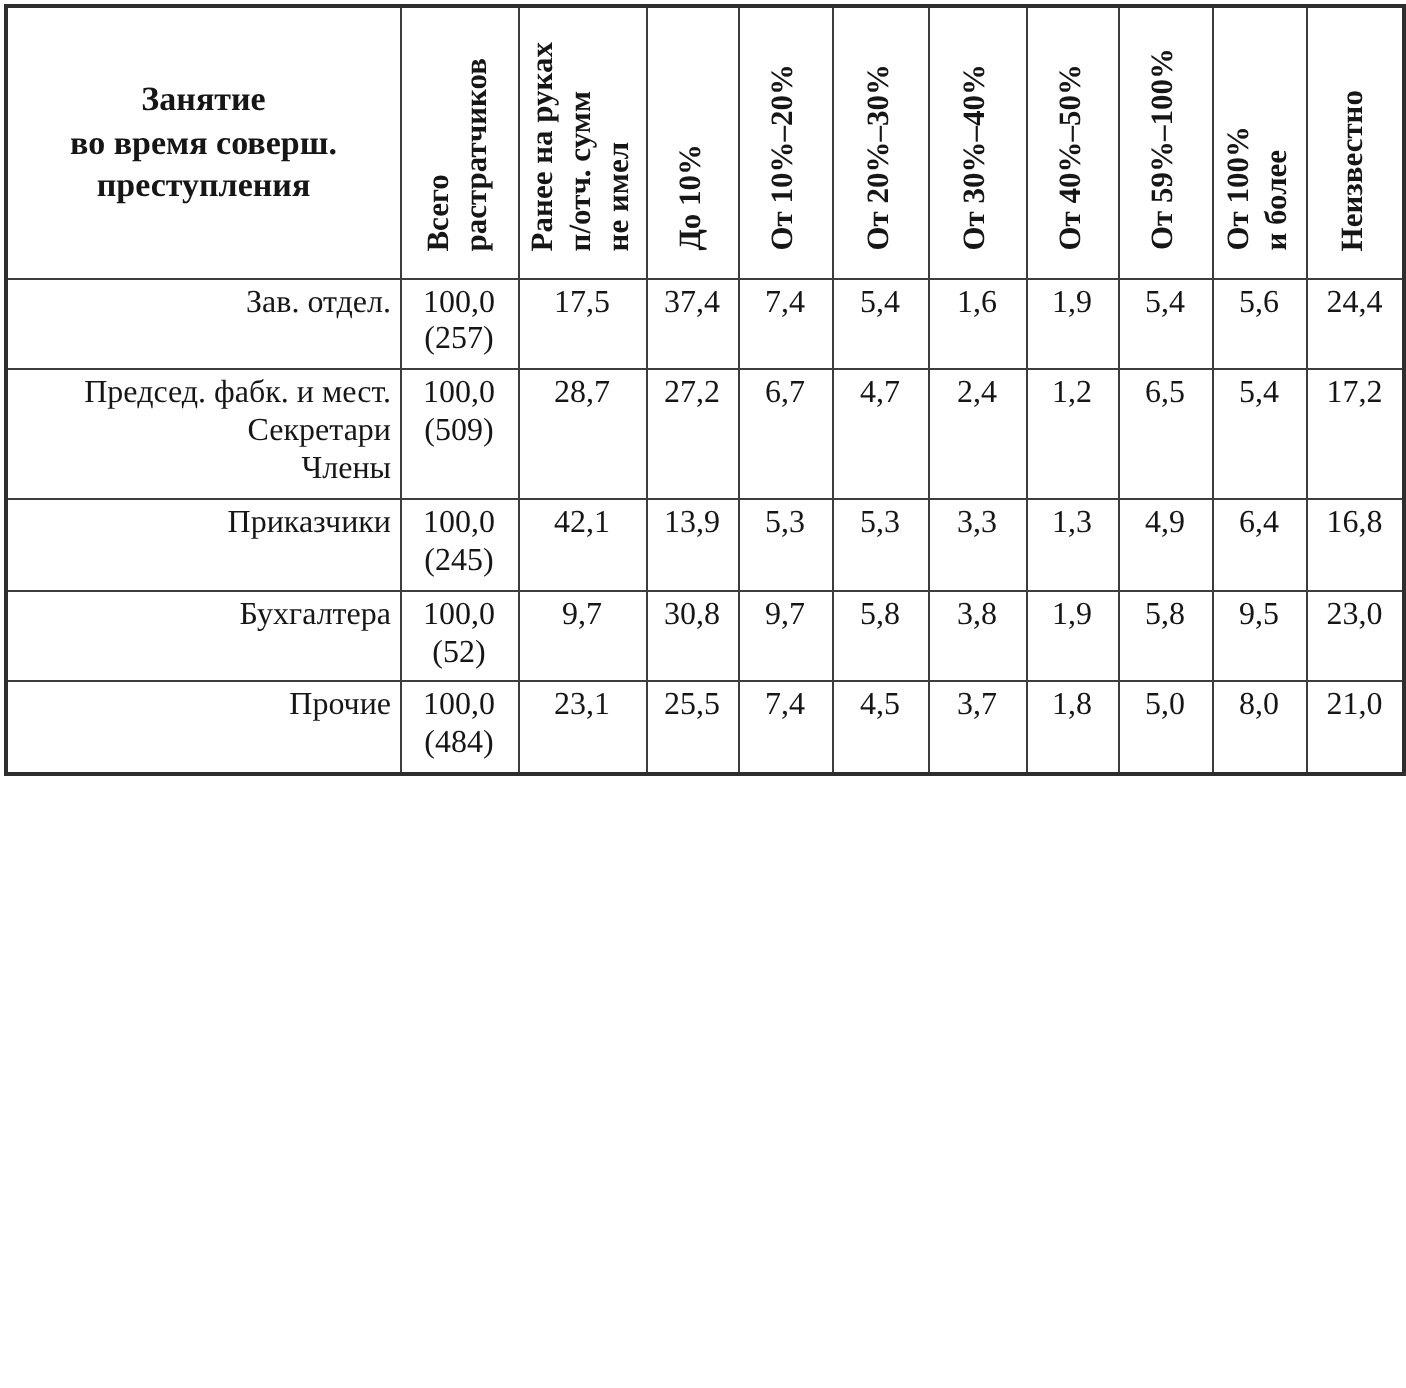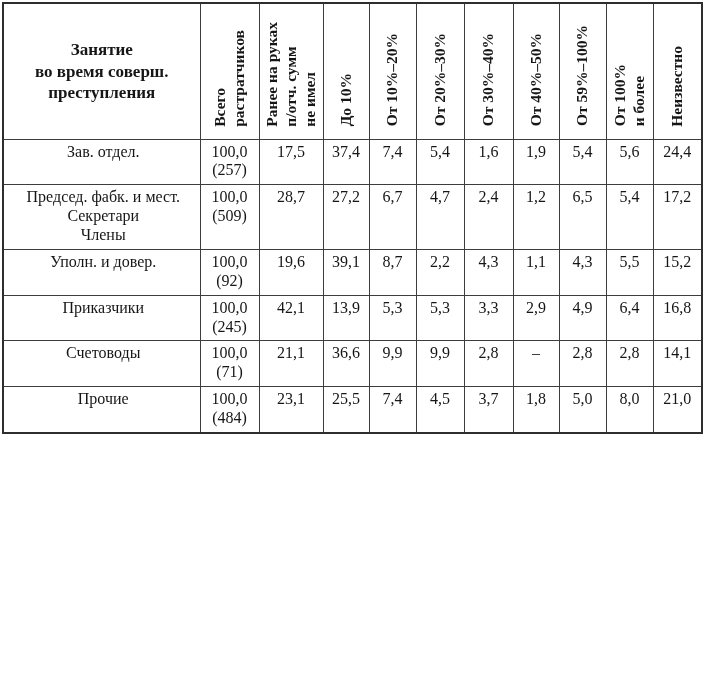--- a/index.html
+++ b/index.html
@@ -53,21 +53,21 @@
     text-align: start;
   }
   tbody tr { height: 41px; }
   tbody td {
     vertical-align: top;
     font-size: 16px;
     line-height: 1.18;
     padding: 3px 2px 4px 2px;
   }
   td.lbl {
-    text-align: center;
+    text-align: right;
     padding-left: 7px;
     padding-right: 4px;
     white-space: pre-line;
   }
   td.num {
     text-align: center;
     white-space: pre-line;
   }
 </style>
 </head>
@@ -133,60 +133,46 @@
         <td class="num">27,2</td>
         <td class="num">6,7</td>
         <td class="num">4,7</td>
         <td class="num">2,4</td>
         <td class="num">1,2</td>
         <td class="num">6,5</td>
         <td class="num">5,4</td>
         <td class="num">17,2</td>
       </tr>
       <tr>
-        <td class="lbl">Уполн. и довер.</td>
-        <td class="num">100,0
-(92)</td>
-        <td class="num">19,6</td>
-        <td class="num">39,1</td>
-        <td class="num">8,7</td>
-        <td class="num">2,2</td>
-        <td class="num">4,3</td>
-        <td class="num">1,1</td>
-        <td class="num">4,3</td>
-        <td class="num">5,5</td>
-        <td class="num">15,2</td>
-      </tr>
-      <tr>
         <td class="lbl">Приказчики</td>
         <td class="num">100,0
 (245)</td>
         <td class="num">42,1</td>
         <td class="num">13,9</td>
         <td class="num">5,3</td>
         <td class="num">5,3</td>
         <td class="num">3,3</td>
-        <td class="num">2,9</td>
+        <td class="num">1,3</td>
         <td class="num">4,9</td>
         <td class="num">6,4</td>
         <td class="num">16,8</td>
       </tr>
       <tr>
-        <td class="lbl">Счетоводы</td>
+        <td class="lbl">Бухгалтера</td>
         <td class="num">100,0
-(71)</td>
-        <td class="num">21,1</td>
-        <td class="num">36,6</td>
-        <td class="num">9,9</td>
-        <td class="num">9,9</td>
-        <td class="num">2,8</td>
-        <td class="num">–</td>
-        <td class="num">2,8</td>
-        <td class="num">2,8</td>
-        <td class="num">14,1</td>
+(52)</td>
+        <td class="num">9,7</td>
+        <td class="num">30,8</td>
+        <td class="num">9,7</td>
+        <td class="num">5,8</td>
+        <td class="num">3,8</td>
+        <td class="num">1,9</td>
+        <td class="num">5,8</td>
+        <td class="num">9,5</td>
+        <td class="num">23,0</td>
       </tr>
       <tr>
         <td class="lbl">Прочие</td>
         <td class="num">100,0
 (484)</td>
         <td class="num">23,1</td>
         <td class="num">25,5</td>
         <td class="num">7,4</td>
         <td class="num">4,5</td>
         <td class="num">3,7</td>

